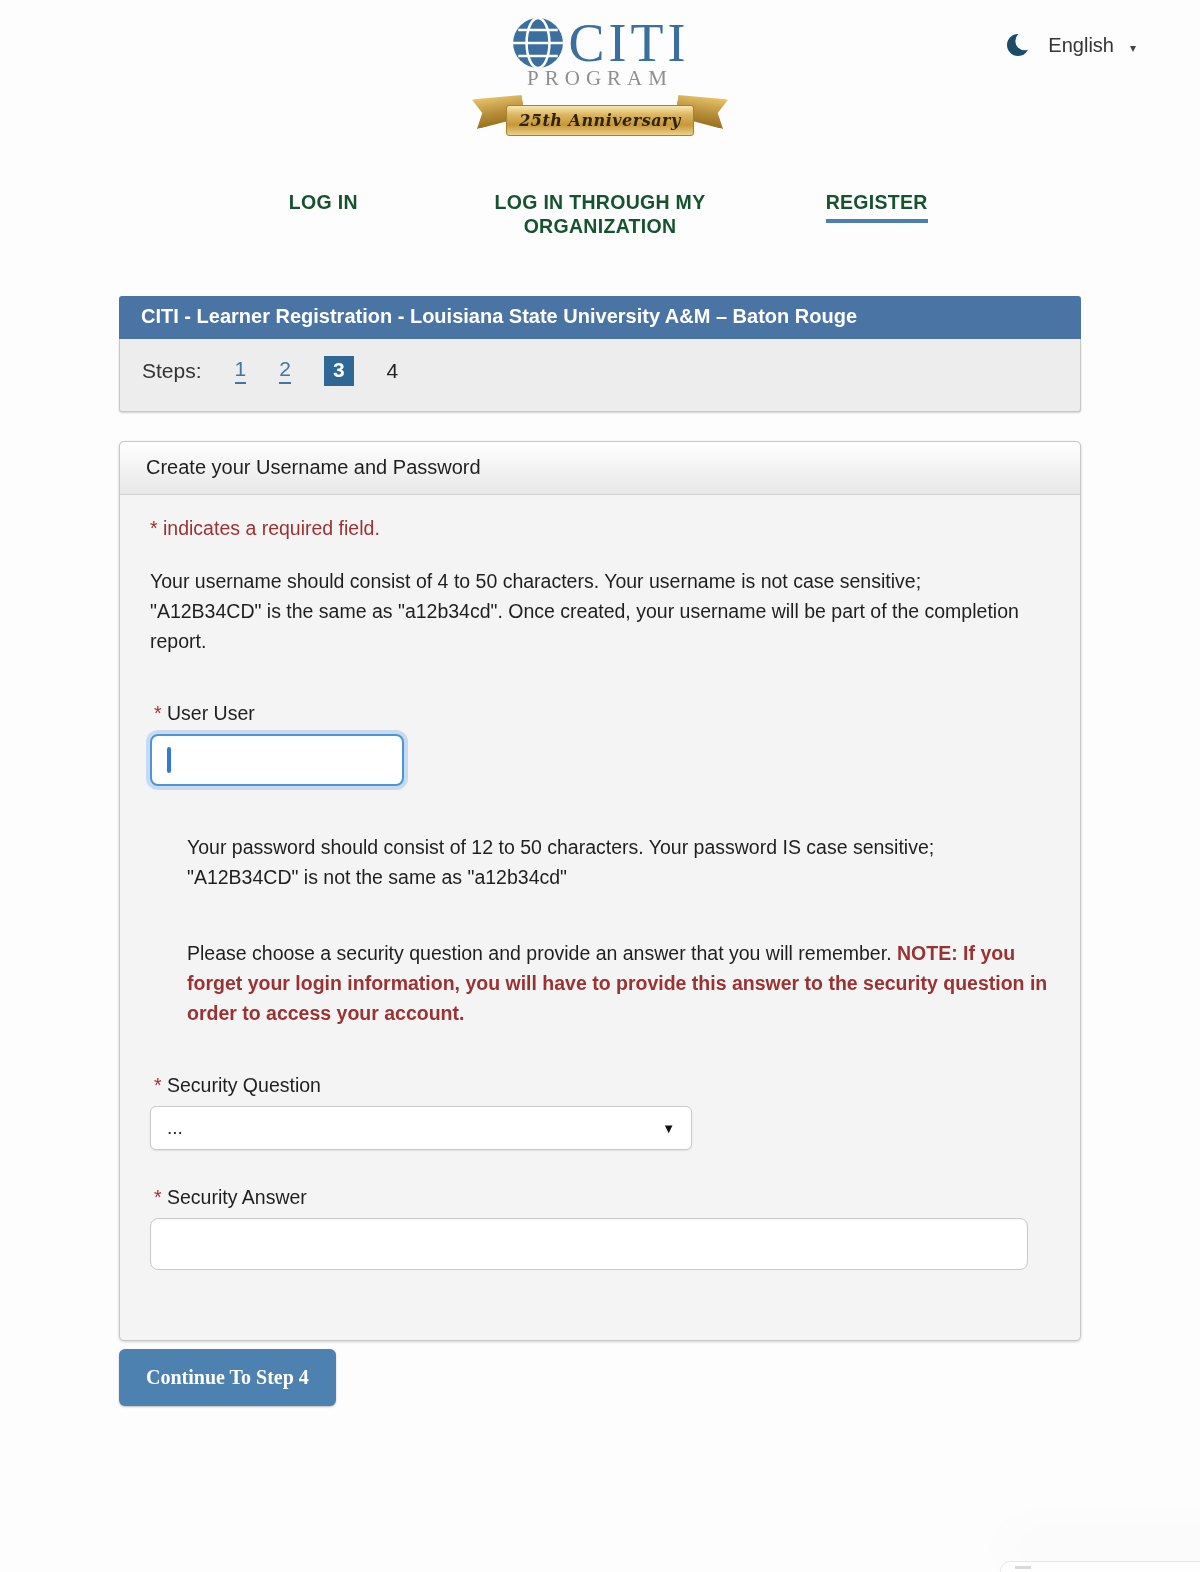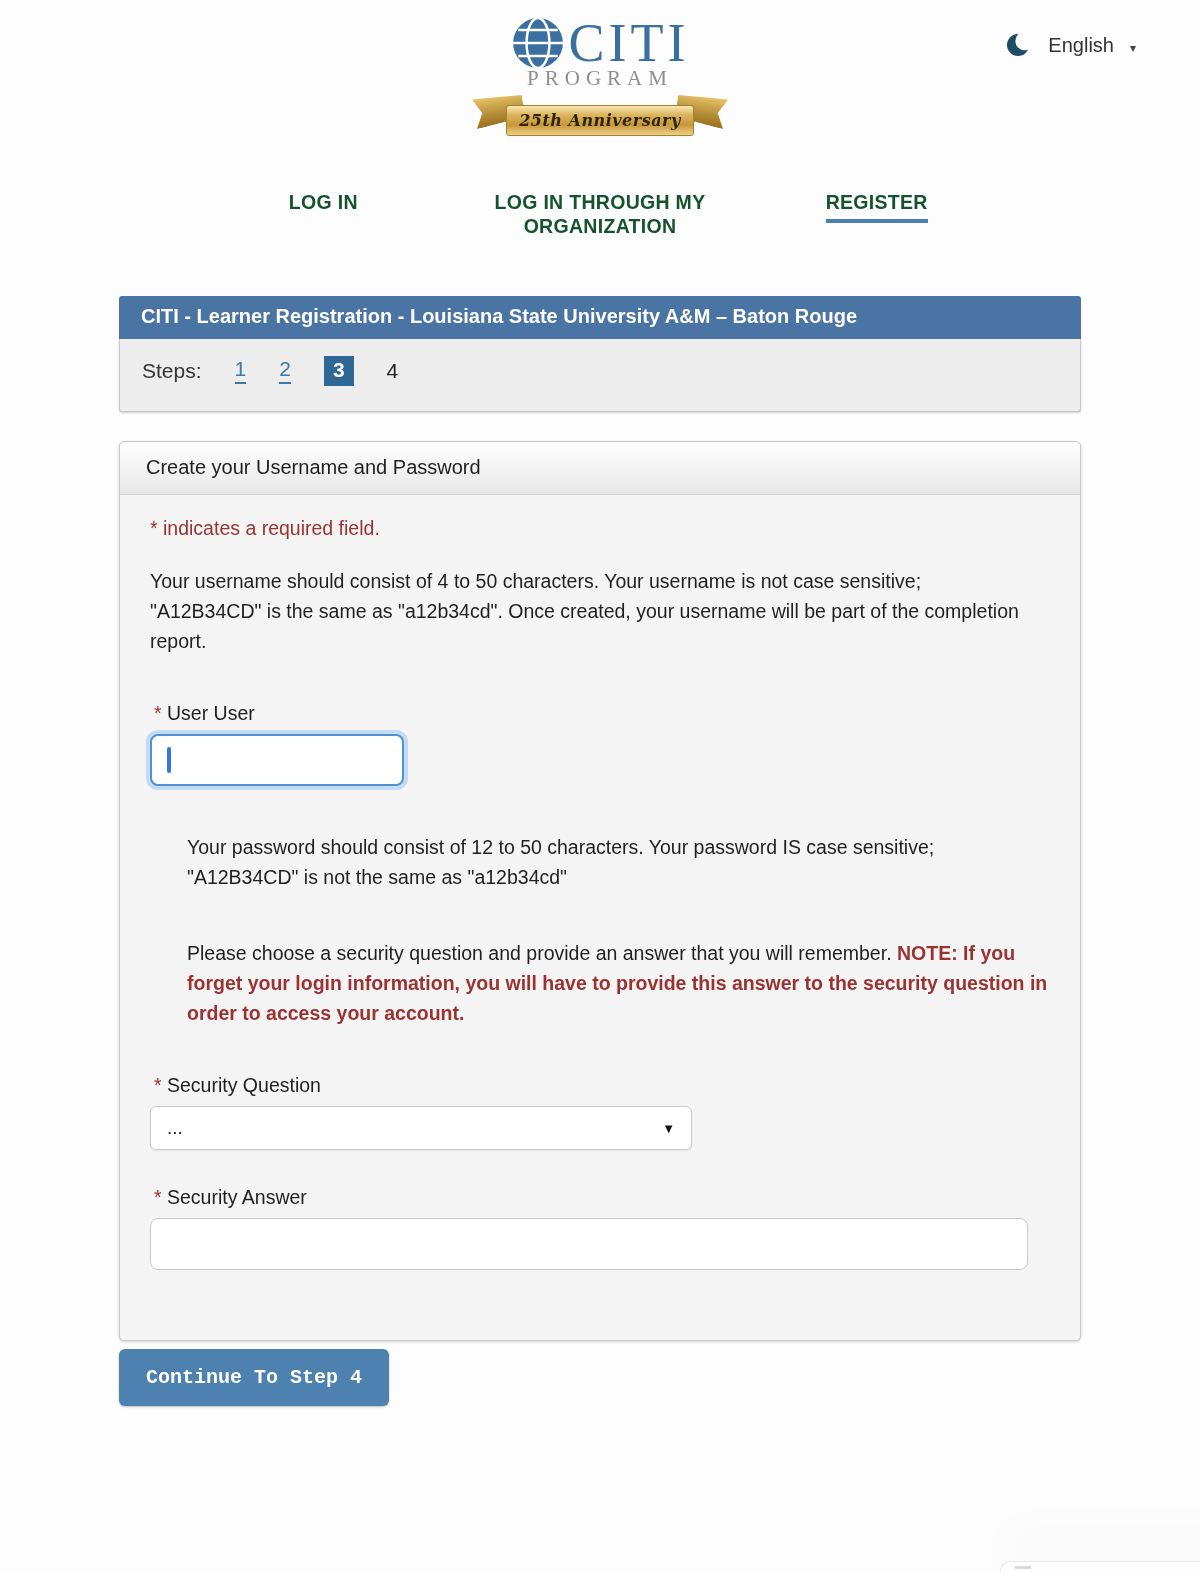--- a/index.html
+++ b/index.html
@@ -127,21 +127,21 @@
 
   .label-sq { margin-top:46px; }
   .label-sa { margin-top:36px; }
   .answer-input { width:878px; }
 
   .continue-btn {
     display:block; margin:8px 0 0 119px;
     background:#4d81b0; color:#fff; font-weight:700; font-size:20px;
     border:none; border-radius:6px; padding:17px 27px;
     box-shadow:0 1px 2px rgba(0,0,0,0.25);
-    cursor:pointer; font-family:Liberation Mono, monospace;
+    cursor:pointer; font-family:Liberation Serif, serif;
   }
 
   .popup-edge {
     position:absolute; right:-72px; bottom:0; width:272px; height:11px;
     background:#fefefe; border:1px solid #e8e8e8; border-bottom:none;
     border-radius:10px 10px 0 0;
     box-shadow:0 -18px 55px rgba(0,0,0,0.07);
   }
   .popup-edge::before, .popup-edge::after {
     content:""; position:absolute; top:4px; width:16px; height:3px; background:#d9d9d9;

